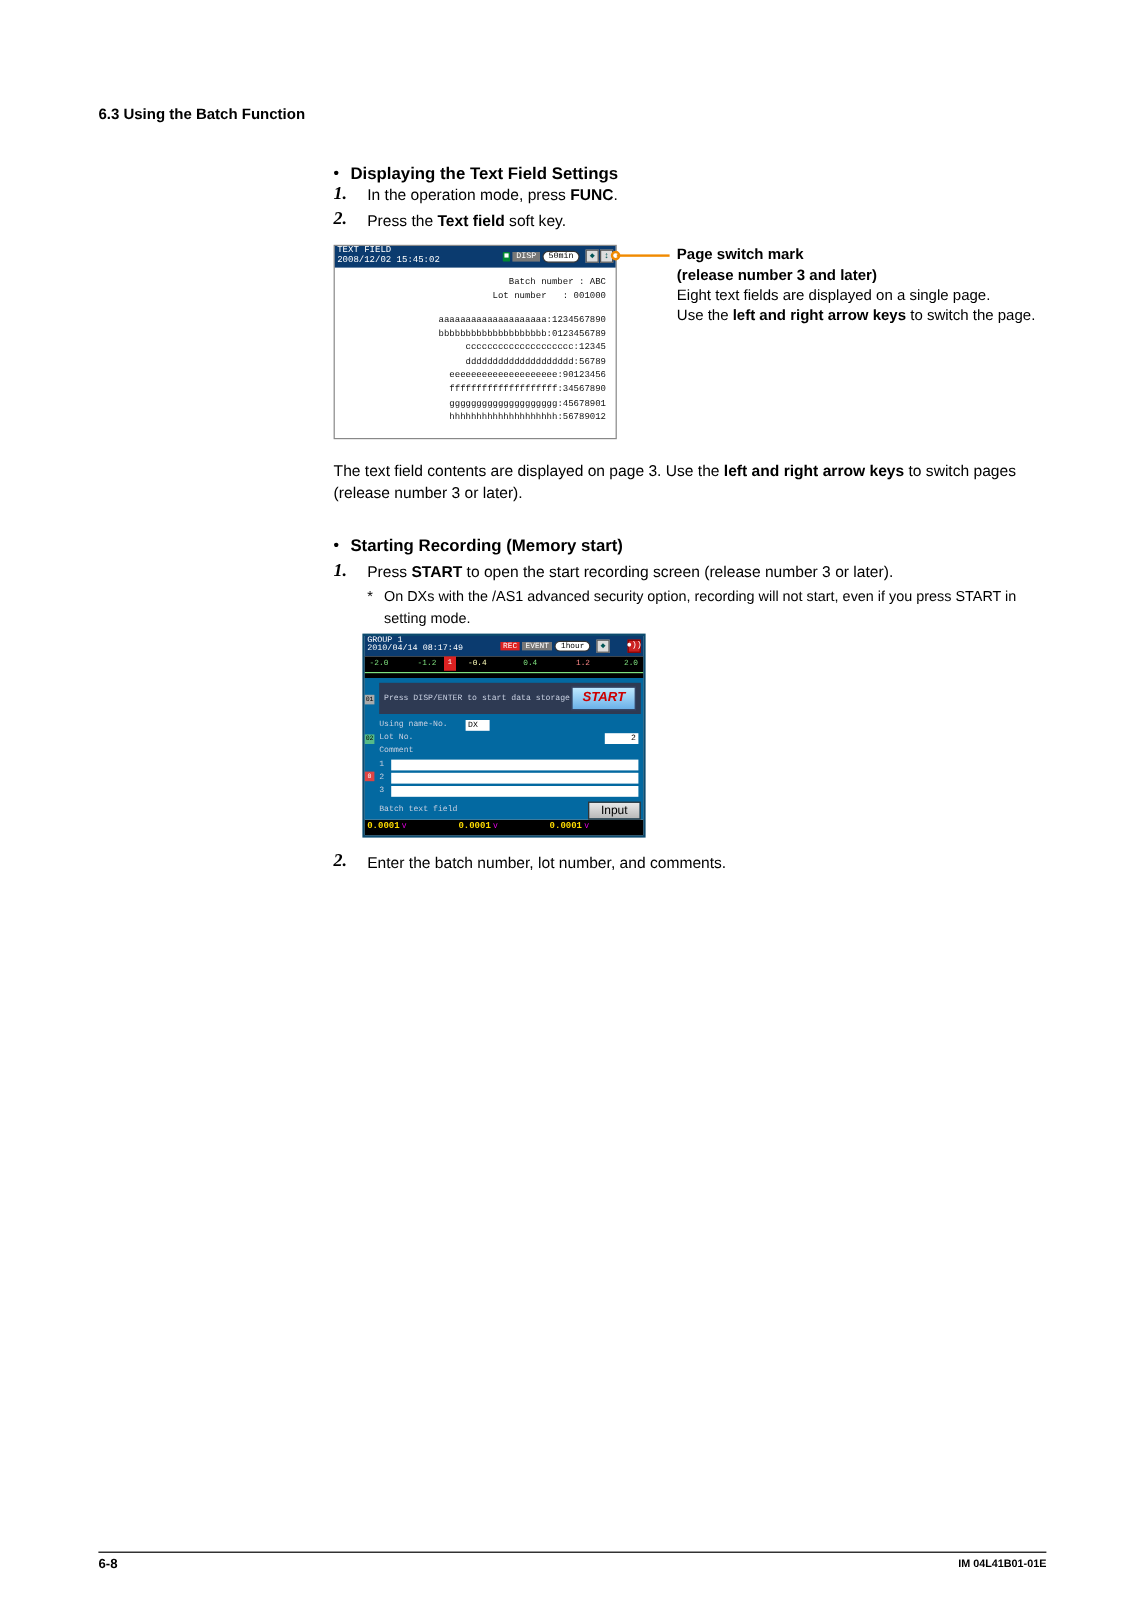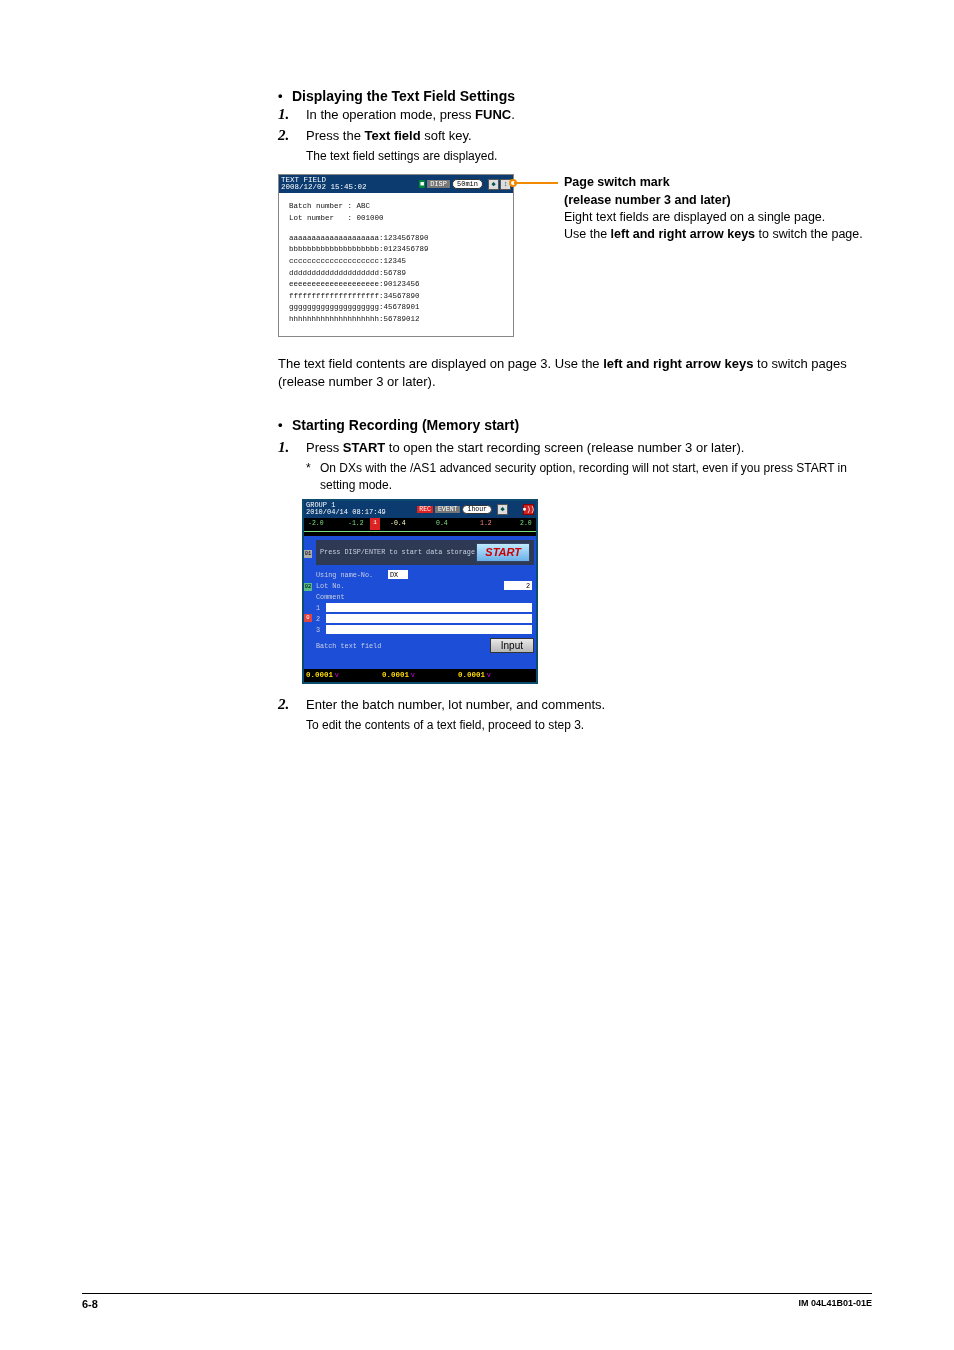--- a/index.html
+++ b/index.html
@@ -39,21 +39,21 @@
   display: flex; align-items: center;
   background: #0b3b6f; color: #fff;
   padding: 1px 2px;
   height: 18px;
 }
 .shot1-title { line-height: 1; font-size: 7.5px; white-space: pre; flex: 1; }
 .shot1-badge { background: #083; color:#fff; padding:0 1px; margin-right:2px; font-size:7px; border-radius:1px;}
 .shot1-disp { background:#777;color:#fff;padding:0 3px;margin-right:2px;font-size:7px;}
 .shot1-pill { background:#fff;color:#000;border:1px solid #333;border-radius:6px;padding:0 4px;font-size:7px;margin-right:4px;}
 .shot1-icon { width:11px;height:11px;background:#ddd;border:1px solid #555;margin-left:1px;display:inline-flex;align-items:center;justify-content:center;font-size:7px;color:#055;}
-.shot1-body { padding: 8px 8px 10px 10px; line-height: 1.55; font-size:7.5px; color:#111;}
+.shot1-body { padding: 8px 8px 10px 10px; line-height: 1.55; font-size:7.5px; color:#111;text-align:right;}
 .shot1-line { white-space: pre; }
 .shot1-right { margin-left: 50px; font-size: 12.5px; line-height: 1.38; }
 .leader { position: relative; }
 .leader-line {
   position:absolute; top:8px; left:-50px; width:44px; height:2px; background:#f18a00;
 }
 .leader-dot{
   position:absolute; top:5px; left:-55px; width:8px; height:8px; border:2px solid #f18a00; border-radius:50%; background:#fff;
 }
 
@@ -70,21 +70,21 @@
 .shot2-title{flex:1;line-height:1;white-space:pre;font-size:7px;}
 .shot2-rec{background:#d22;color:#fff;padding:0 2px;font-size:6.5px;margin-right:2px;}
 .shot2-evt{background:#777;color:#fff;padding:0 3px;font-size:6.5px;margin-right:2px;}
 .shot2-pill{background:#fff;color:#000;border:1px solid #333;border-radius:6px;padding:0 4px;font-size:6.5px;margin-right:4px;}
 .shot2-ico{width:11px;height:11px;background:#ddd;border:1px solid #555;margin-left:1px;display:inline-flex;align-items:center;justify-content:center;font-size:7px;color:#055;}
 .shot2-ico.red{background:#c22;color:#fff;border-color:#800;}
 .shot2-ruler{height:18px;background:#000;position:relative;color:#7ee07e;}
 .shot2-ruler .rline{position:absolute;bottom:4px;left:0;right:0;height:1px;background:#7ee07e;}
 .shot2-ruler span{position:absolute;top:2px;font-size:6.5px;}
 .shot2-flag{position:absolute;top:0;left:66px;width:10px;height:12px;background:#d22;color:#fff;font-size:6px;text-align:center;line-height:10px;}
-.shot2-dark{background:#1d4ed8;padding:4px 2px 16px 12px;}
+.shot2-dark{background:#0369a1;padding:4px 2px 0 12px;}
 .shot2-msgbox{background:#2e3a53;padding:3px 4px;color:#c7cfe0;font-size:6.8px;line-height:1.25;display:flex;justify-content:space-between;align-items:center;margin-bottom:4px;}
 .shot2-start{background:linear-gradient(#bfe9ff,#6ab0e8);color:#c00;font-weight:bold;font-family:Arial,sans-serif;font-size:11px;padding:2px 8px;border:1px solid #346;font-style:italic;}
 .shot2-row{display:flex;align-items:center;color:#c7cfe0;font-size:6.8px;line-height:1.5;height:11px;}
 .shot2-label{width:72px;flex:0 0 72px;}
 .shot2-cell{background:#fff;color:#000;height:9px;flex:1;margin-right:2px;}
 .shot2-cell.sm{flex:0 0 28px;text-align:right;padding-right:2px;}
 .shot2-cell.d{padding-left:2px;color:#000;}
 .shot2-row2{display:flex;align-items:center;justify-content:space-between;margin-top:3px;color:#c7cfe0;font-size:6.8px;}
 .shot2-input-btn{background:linear-gradient(#e8e8e8,#b8b8b8);color:#000;font-family:Arial,sans-serif;font-size:10px;padding:1px 10px;border:1px solid #333;}
 .shot2-foot{display:flex;background:#000;color:#ffdc00;font-size:7.5px;padding:2px 2px;height:13px;}
@@ -101,20 +101,21 @@
 
 .footer{ position:absolute; bottom:40px; left:82px; right:82px; display:flex; justify-content:space-between; border-top:1px solid #000; padding-top:4px; font-size:11px;}
 .footer .l{font-weight:bold;}
 .footer .r{font-weight:bold;font-size:9px;}
 .spacer { height: 8px; }
 </style>
 </head>
 <body>
 
 <div class="page">
+  <div class="section-head">6.3  Using the Batch Function</div>
 
   <div class="content">
 
     <div class="bullet-row">
       <div class="bullet-dot">•</div>
       <div class="bullet-head">Displaying the Text Field Settings</div>
     </div>
 
     <div class="step-row">
       <div class="step-num">1.</div>
@@ -122,21 +123,20 @@
         <span>In the operation mode, press </span><span class="bold">FUNC</span><span>.</span>
       </div>
     </div>
 
     <div class="step-row">
       <div class="step-num">2.</div>
       <div class="step-body">
         <span>Press the </span><span class="bold">Text field</span><span> soft key.</span>
       </div>
     </div>
-    <div class="step-sub">The text field settings are displayed.</div>
 
     <div class="shot1-wrap">
       <div class="shot1">
         <div class="shot1-titlebar">
           <div class="shot1-title">TEXT FIELD
 2008/12/02 15:45:02</div>
           <div class="shot1-badge">■</div>
           <div class="shot1-disp">DISP</div>
           <div class="shot1-pill">50min</div>
           <div class="shot1-icon">◆</div>
@@ -253,21 +253,20 @@
         <span><b>0.0001</b><span class="u">V</span></span>
         <span><b>0.0001</b><span class="u">V</span></span>
         <span><b>0.0001</b><span class="u">V</span></span>
       </div>
     </div>
 
     <div class="step-row">
       <div class="step-num">2.</div>
       <div class="step-body">Enter the batch number, lot number, and comments.</div>
     </div>
-    <div class="step-sub">To edit the contents of a text field, proceed to step 3.</div>
 
   </div>
 </div>
 
 <div class="footer">
   <div class="l">6-8</div>
   <div class="r">IM 04L41B01-01E</div>
 </div>
 
 </body></html>

